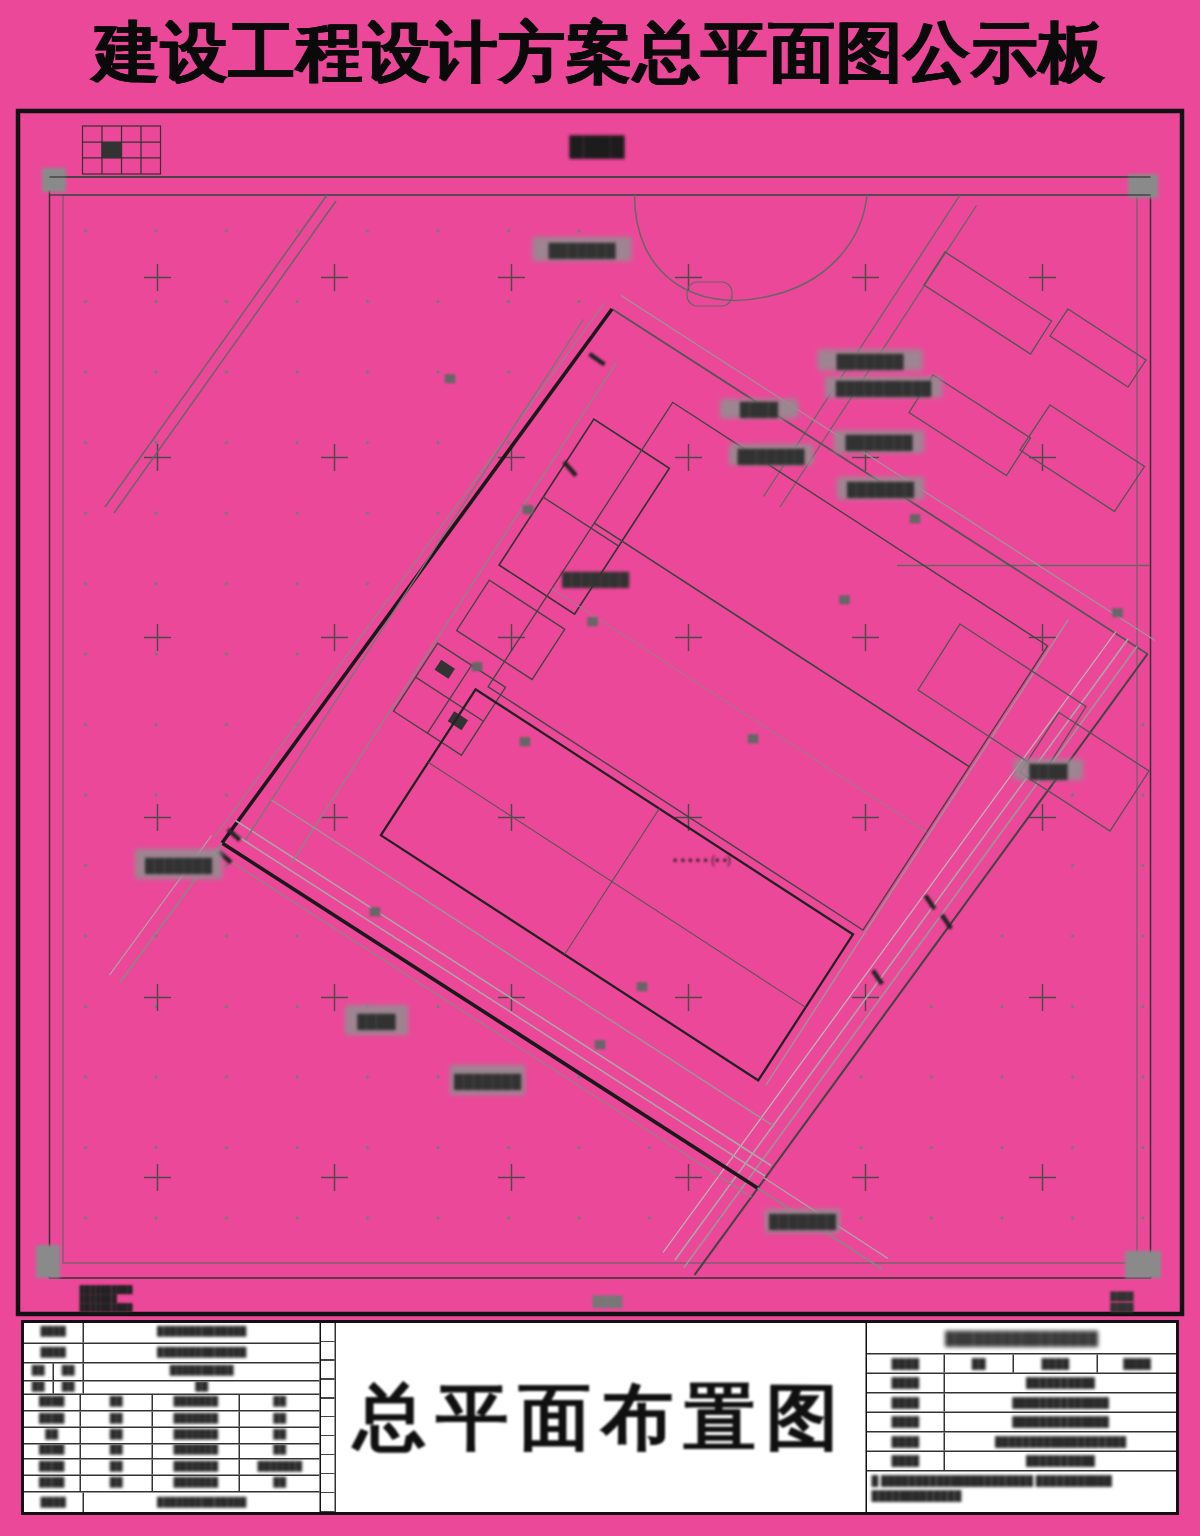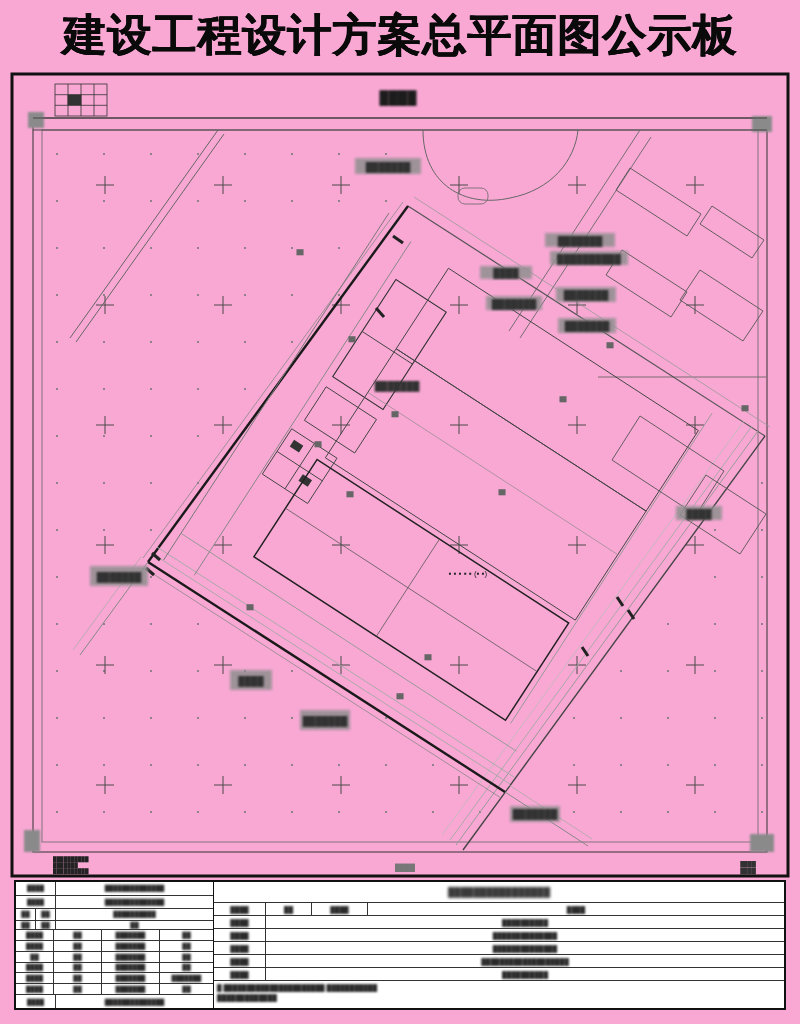--- a/index.html
+++ b/index.html
@@ -1,16 +1,16 @@
 <!DOCTYPE html>
 <html><head>
 <meta charset="utf-8">
 <style>
   html,body{margin:0;padding:0;background:#fff;}
-  .sheet{position:relative;width:800px;height:1024px;background:#f9a8d4;overflow:hidden;
+  .sheet{position:relative;width:800px;height:1024px;background:#ec4899;overflow:hidden;
          font-family:"Liberation Sans","DejaVu Sans",sans-serif;color:#111;}
   .page-title{position:absolute;left:0;top:6px;width:800px;text-align:center;
       font-size:44px;font-weight:900;letter-spacing:1px;color:#0a0a0a;
       text-shadow:0.6px 0 currentColor,-0.6px 0 currentColor;filter:blur(0.5px);white-space:nowrap;}
   svg.plan{position:absolute;left:0;top:0;}
   
   .bottom-strip{position:absolute;left:14px;top:880px;width:772px;height:130px;
       border:2px solid #111;display:flex;box-sizing:border-box;background:#fff;}
   .tbl{box-sizing:border-box;font-size:6px;color:#222;}
   .left-tbl{width:198px;border-right:1.5px solid #111;display:flex;flex-direction:column;}
@@ -367,20 +367,26 @@
       <div class="r grow" style="min-height:14px">
         <div class="c" style="width:40px">
             <span class="b1">████</span>
           </div>
         <div class="c grow">
             <span class="b1">██████████████</span>
           </div>
       </div>
     </div>
 
+    <div class="center-box">
+      <div class="mini-col"></div>
+      <div class="title-area">
+        <span class="drawing-title">总平面布置图</span>
+      </div>
+    </div>
 
     <div class="tbl right-tbl">
       <div class="r hdr" style="height:20px">
         <span class="b2">████████████████</span>
       </div>
       <div class="r" style="height:13px">
         <div class="c" style="width:52px">
             <span class="b1">████</span>
           </div>
         <div class="c" style="width:46px">

